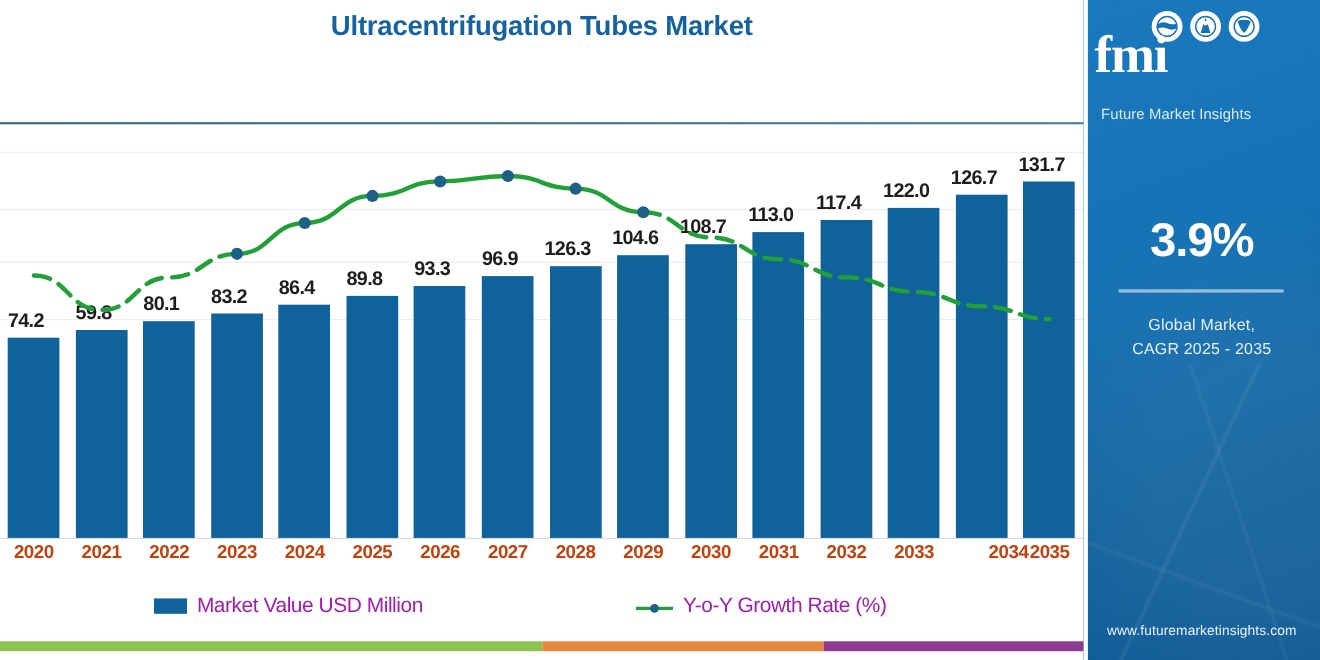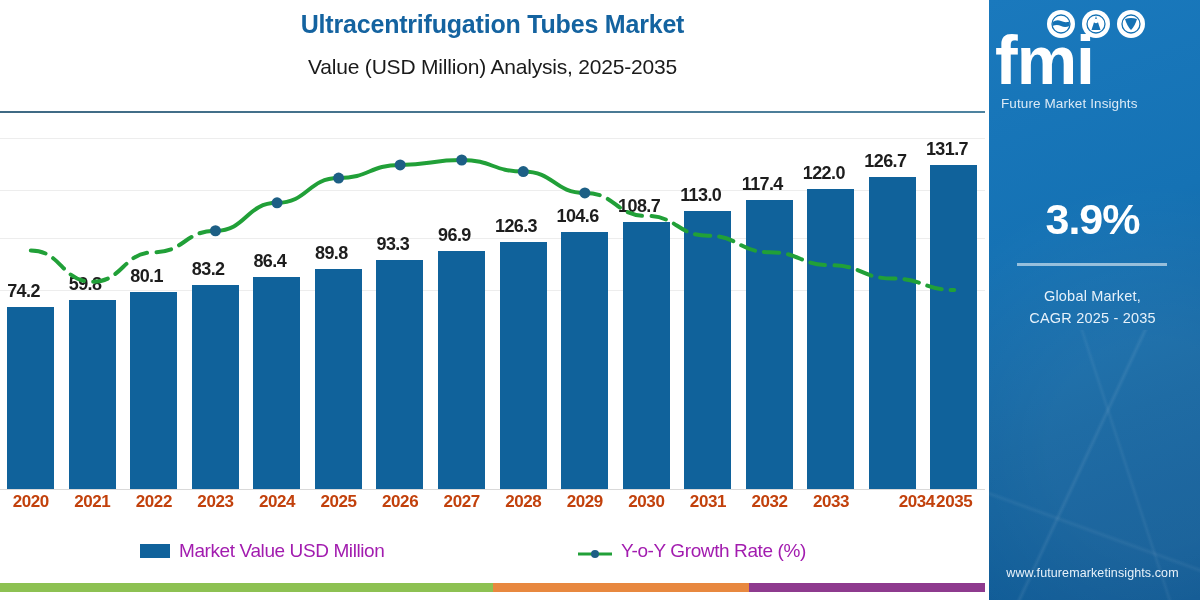--- a/index.html
+++ b/index.html
@@ -124,22 +124,22 @@
   #logo-icons {
     position: absolute; left: 62px; top: 2px; display: flex; gap: 7px;
   }
   .globe {
     width: 28px; height: 28px; border-radius: 50%;
     background: #ffffff; position: relative; overflow: hidden;
   }
   .globe svg { position: absolute; left: 0; top: 0; }
   #fmi-wordmark {
     position: absolute; left: 10px; top: 18px; width: 205px;
-    font-size: 68px; font-weight: bold; letter-spacing: -1px;
-    color: #ffffff; line-height: 1;
+    font-size: 48px; font-weight: bold; letter-spacing: -1px;
+    color: #ffffff; line-height: 1; font-family: Liberation Serif, serif;
   }
   #fmi-tagline {
     position: absolute; left: 16px; top: 88px; width: 210px;
     font-size: 13.5px; color: #dbeaf6; letter-spacing: .1px;
   }
   #fmi-cagr {
     position: absolute; left: 0; top: 195px; width: 215px; text-align: center;
     font-size: 43px; font-weight: bold; color: #ffffff; letter-spacing: -1px;
   }
   #cagr-rule {
@@ -163,21 +163,20 @@
 </style>
 </head>
 <body>
 
 <div id="root">
 
   <div id="chart-panel">
 
     <div id="chart-header">
       <div id="chart-title">Ultracentrifugation Tubes Market</div>
-      <div id="chart-subtitle">Value (USD Million) Analysis, 2025-2035</div>
     </div>
     <div id="header-rule"></div>
 
     <div id="plot">
       <div class="gridline" style="top:20px"></div>
       <div class="gridline" style="top:72px"></div>
       <div class="gridline" style="top:120px"></div>
       <div class="gridline" style="top:172px"></div>
       <div id="bars">
           <div class="bar-slot" style="left: 0px;">

